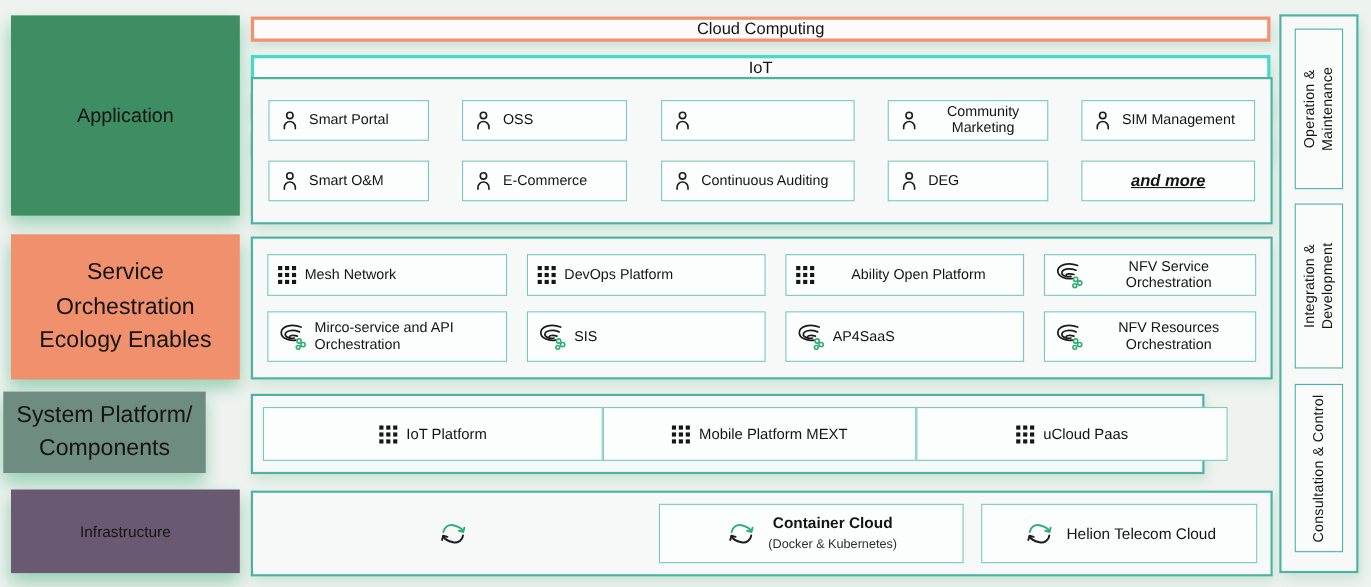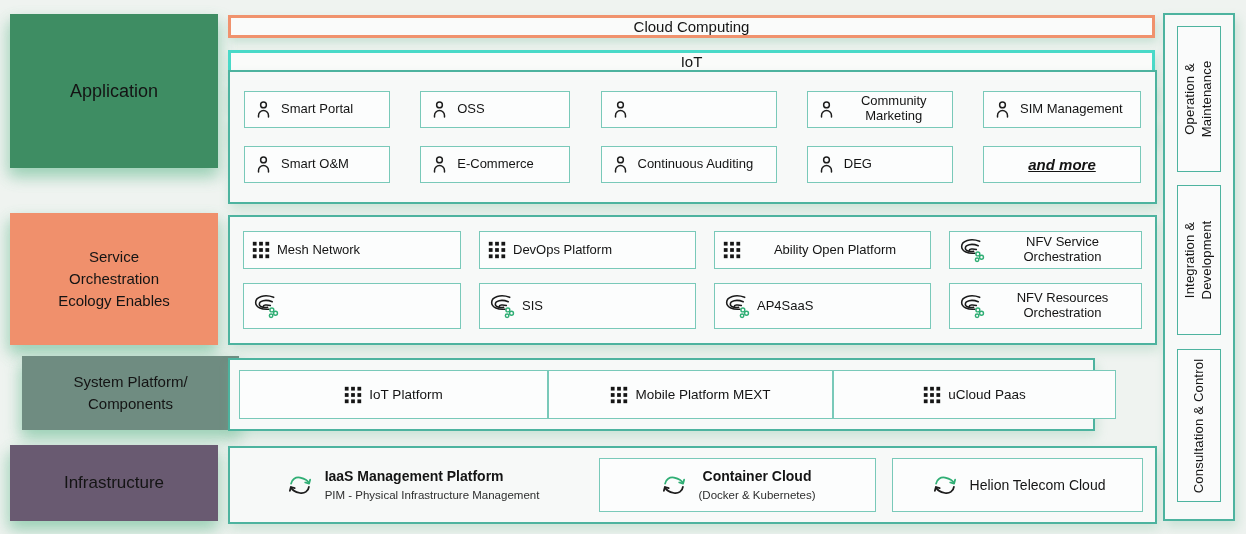--- a/index.html
+++ b/index.html
@@ -9,27 +9,27 @@
     background:var(--bg,#eff3f0);
     color:var(--ink,#141414);
     overflow:hidden;
   }
   #canvas { position:relative; width:1246px; height:534px; }
   .abs { position:absolute; }
 
   
   .layer-label {
     display:flex; align-items:center; justify-content:center;
-    text-align:center; font-size:15px; line-height:1.45;
+    text-align:center; font-size:21px; line-height:1.45;
     box-shadow:-3px 8px 14px rgba(110,190,150,.45), 3px 8px 14px rgba(110,190,150,.35);
   }
-  #lbl-app   { left:10px; top:14px;  width:208px; height:154px; background:var(--app-green);   font-size:18px; }
+  #lbl-app   { left:10px; top:14px;  width:208px; height:182px; background:var(--app-green);   font-size:18px; }
   #lbl-soe   { left:10px; top:213px; width:208px; height:132px; background:var(--soe-salmon); }
-  #lbl-sys   { left:22px; top:356px; width:217px; height:74px;  background:var(--sys-sage); }
-  #lbl-infra { left:10px; top:445px; width:208px; height:76px;  background:var(--infra-purple); font-size:17px; }
+  #lbl-sys   { left:3px; top:356px; width:184px; height:74px;  background:var(--sys-sage); }
+  #lbl-infra { left:10px; top:445px; width:208px; height:76px;  background:var(--infra-purple); font-size:14px; }
 
   
   #top-row { left:228px; top:15px; width:927px; height:46px; display:flex; gap:12px;flex-direction:column; }
   .tag {
     flex:1; background:#fafbfa; border:3px solid #888;
     display:flex; align-items:center; justify-content:center;
     font-size:15px; box-shadow:2px 5px 9px rgba(120,190,155,.30);
   }
   .tag-cloud        { border-color:var(--tag-cloud); }
   .tag-bigdata      { border-color:var(--tag-bigdata); }
@@ -328,20 +328,21 @@
         <path d="M21 9 C13.8 6.2 7.6 8.2 7.6 11.6 C7.6 14.3 12.4 15.5 16.2 14.8"></path>
         <path d="M19 13 C15.2 11.9 11.6 12.4 11.6 13.9"></path>
       </g>
       <g stroke="var(--dot-green,#2fae74)" stroke-width="1.5">
         <circle cx="20.6" cy="17.6" r="2"></circle>
         <circle cx="24.4" cy="21" r="2"></circle>
         <circle cx="19.8" cy="23.6" r="1.8"></circle>
       </g>
     </svg>
   </span>
+<span class="lbl">Mirco-service and API Orchestration</span>
       </div>
     <div class="cell">
   <span class="icon">
     <svg width="27" height="27" viewBox="0 0 28 28" fill="none" stroke-linecap="round">
       <g stroke="#1a1a1a" stroke-width="1.6">
         <path d="M22.5 4.5 C13 .8 3.8 4.2 3.8 9.8 C3.8 15 10.8 17.6 17.6 16.8"></path>
         <path d="M21 9 C13.8 6.2 7.6 8.2 7.6 11.6 C7.6 14.3 12.4 15.5 16.2 14.8"></path>
         <path d="M19 13 C15.2 11.9 11.6 12.4 11.6 13.9"></path>
       </g>
       <g stroke="var(--dot-green,#2fae74)" stroke-width="1.5">
@@ -449,24 +450,20 @@
         <path d="M6.5 11 C7 6.5 11.5 3.5 16 4.5 C20.5 5.5 24.5 7.5 25.5 10.5"></path>
         <path d="M26.8 6.8 L25.7 10.9 L21.6 9.8"></path>
       </g>
       <g stroke="#1d1d1d" stroke-width="1.9">
         <path d="M25.5 14.5 C25 19 20.5 22 16 21 C11.5 20 7.5 18 6.5 15"></path>
         <path d="M5.2 18.7 L6.3 14.6 L10.4 15.7"></path>
       </g>
     </svg>
   </span>
 
-      <span class="infra-text">
-        <span class="infra-title">IaaS Management Platform</span><br>
-        <span class="infra-sub">PIM - Physical Infrastructure Management</span>
-      </span>
     </div>
     <div class="infra-item boxed">
 
   <span class="icon">
     <svg width="30" height="25" viewBox="0 0 32 26" fill="none" stroke-linecap="round" stroke-linejoin="round">
       <g stroke="var(--dot-green,#2fae74)" stroke-width="1.9">
         <path d="M6.5 11 C7 6.5 11.5 3.5 16 4.5 C20.5 5.5 24.5 7.5 25.5 10.5"></path>
         <path d="M26.8 6.8 L25.7 10.9 L21.6 9.8"></path>
       </g>
       <g stroke="#1d1d1d" stroke-width="1.9">

